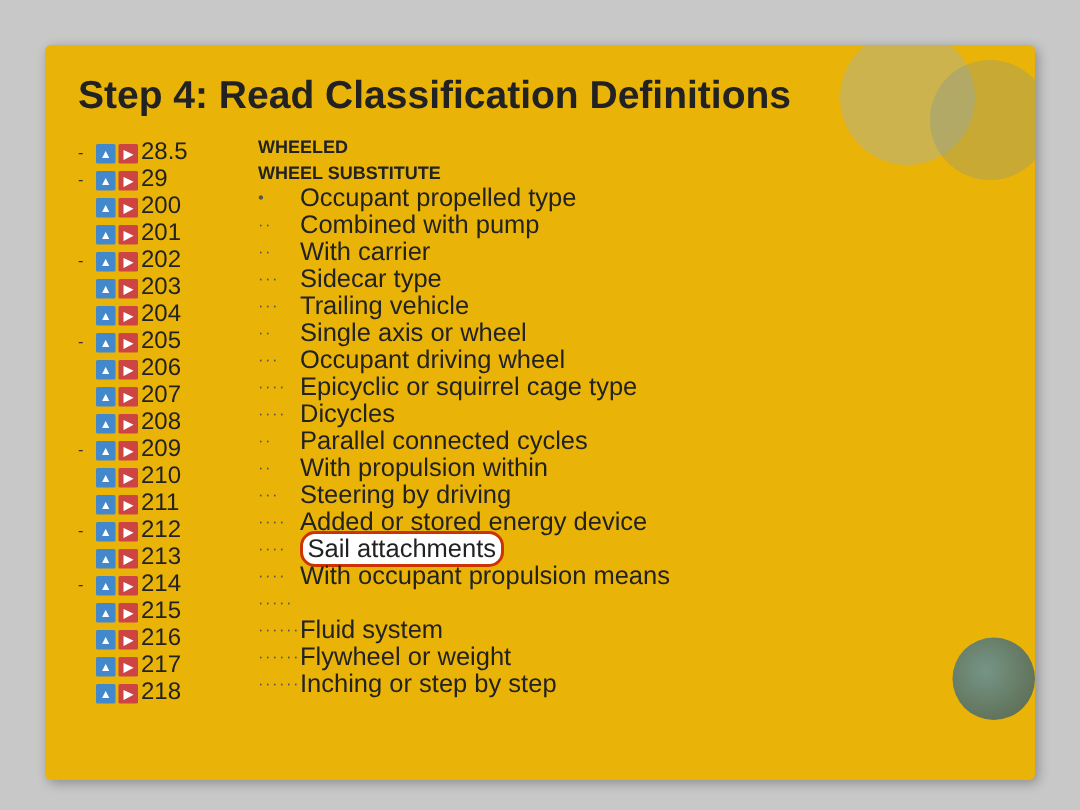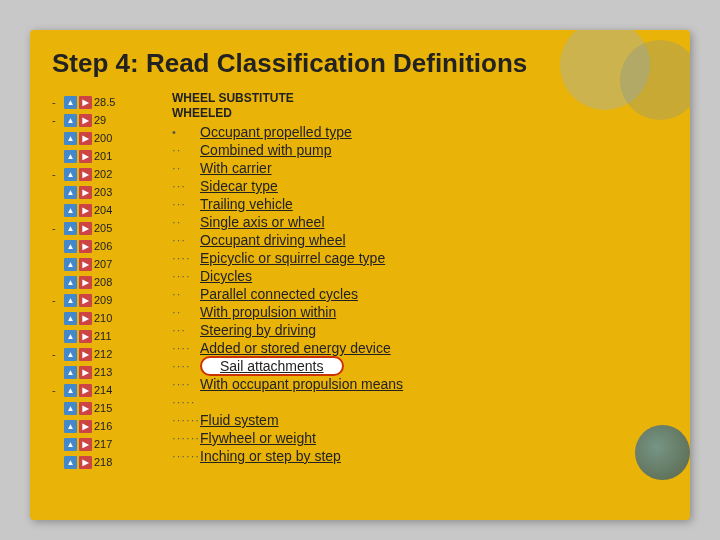--- a/index.html
+++ b/index.html
@@ -81,21 +81,21 @@
       display: inline-flex;
       align-items: center;
       justify-content: center;
       font-size: 8px;
       font-weight: bold;
       color: white;
       border-radius: 1px;
     }
 
     .code-num {
-      font-size: 11px;
+      font-size: 16px;
       color: #222;
       min-width: 28px;
     }
 
     .right-definitions {
       flex: 1;
       padding-left: 10px;
       font-size: 11.5px;
     }
 
@@ -115,30 +115,29 @@
     }
 
     .def-dots {
       min-width: 28px;
       color: #555;
       font-size: 11px;
       letter-spacing: 1px;
     }
 
     .def-text {
-      font-size: 14px;
-      color: #222;
-      text-decoration: underline;
+      font-size: 17px;
+      color: #222;
     }
 
     .highlighted {
       background: #fff;
       border: 2px solid #cc3300;
       border-radius: 10px;
-      padding: 0 18px;
+      padding: 0 3px;
       color: #222;
     }
 
     
     .deco-circle-1 {
       position: absolute;
       top: -10px;
       right: 40px;
       width: 90px;
       height: 90px;
@@ -301,22 +300,22 @@
   </div>
         <div class="code-row">
     <span class="dash"></span>
     <span class="icon-a">▲</span>
     <span class="icon-p">▶</span>
     <span class="code-num">218</span>
   </div>
       </div>
 
     <div class="right-definitions">
+      <div class="section-header" style="margin-bottom:3px;">WHEELED</div>
       <div class="section-header">WHEEL SUBSTITUTE</div>
-      <div class="section-header" style="margin-bottom:3px;">WHEELED</div>
       <div id="defs-container">
           <div class="def-row">
             <span class="def-dots">•</span>
             <span class="def-text">Occupant propelled type</span>
           </div>
           <div class="def-row">
             <span class="def-dots">··</span>
             <span class="def-text">Combined with pump</span>
           </div>
           <div class="def-row">

